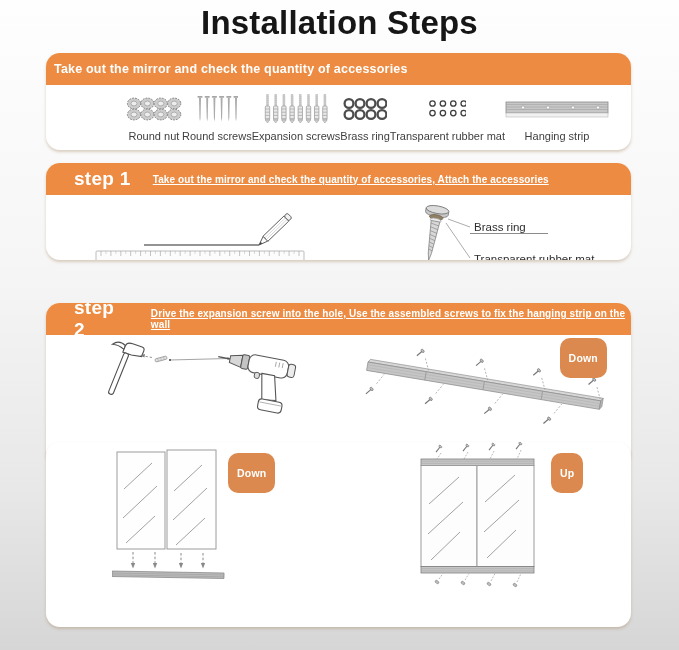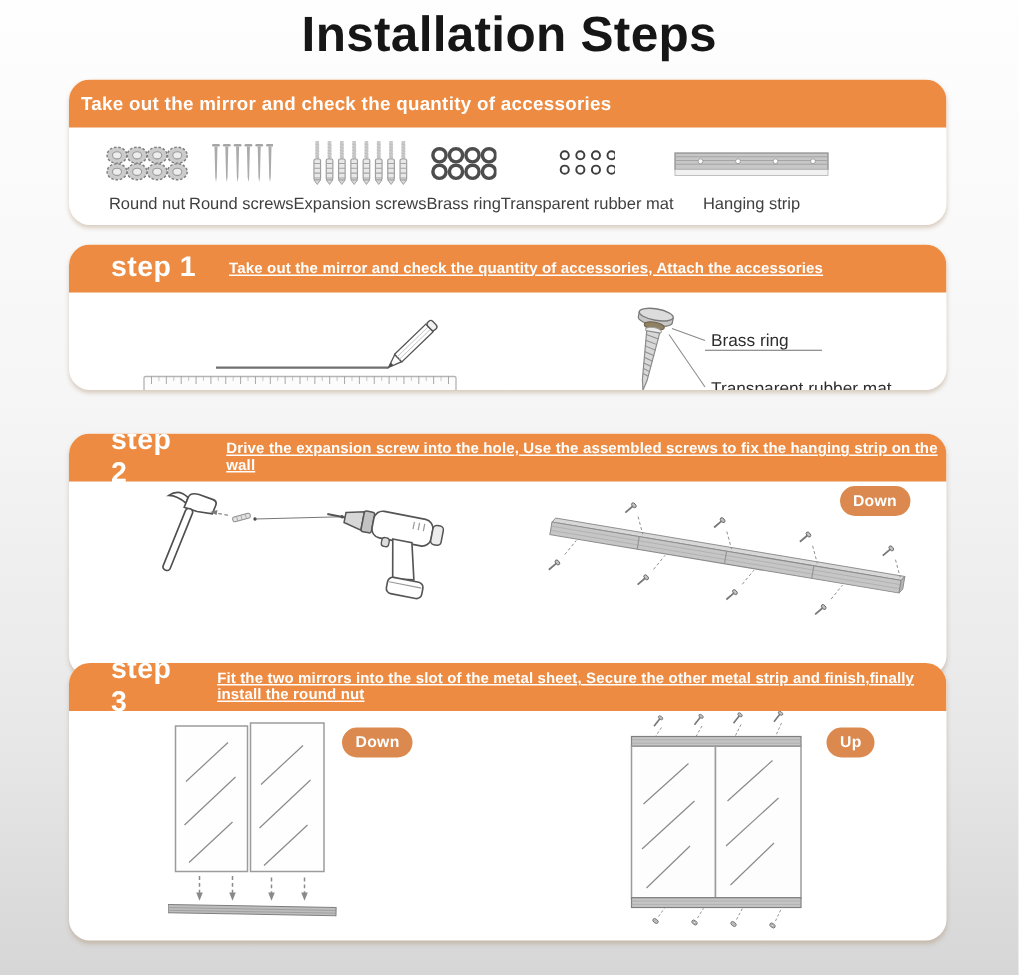--- a/index.html
+++ b/index.html
@@ -12,35 +12,35 @@
   .title{
     position:absolute;top:0;left:0;right:0;margin:0;text-align:center;
     font-size:33px;font-weight:800;color:#161616;line-height:46px;letter-spacing:.2px;
   }
   .card{
     position:absolute;left:46px;width:585px;background:#ffffff;border-radius:14px;
     box-shadow:0 2px 3px rgba(165,135,100,.38);overflow:hidden;
   }
   #card-acc{top:53px;height:97px;}
   #card-s1{top:163px;height:97px;}
-  #card-s2{top:289px;height:162px;}
+  #card-s2{top:303px;height:162px;}
   #card-s3{top:442px;height:185px;}
   .band{height:32px;background:var(--accent);display:flex;align-items:center;color:#fff;}
   .band-acc-text{font-size:12.5px;font-weight:700;padding-left:8px;letter-spacing:.2px;}
   .step-label{font-size:19px;font-weight:800;padding-left:28px;letter-spacing:.3px;}
   .step-desc{font-size:10px;font-weight:600;margin-left:22px;letter-spacing:.1px;text-decoration:underline;}
   .body{position:relative;height:calc(100% - 32px);}
-  .acc-row{display:flex;justify-content:flex-start;align-items:flex-start;padding:5px 22px 0 24px;}
+  .acc-row{display:flex;justify-content:flex-end;align-items:flex-start;padding:5px 22px 0 24px;}
   .acc-item{display:flex;flex-direction:column;align-items:center;}
   .acc-icon-box{height:37px;display:flex;align-items:center;}
   .acc-label{font-size:11px;color:#3f3f3f;margin-top:3px;white-space:nowrap;}
   .fig{position:absolute;}
   .badge{
     position:absolute;background:var(--badge);color:#fff;font-size:10.5px;font-weight:700;
-    padding:4px 9px;border-radius:10px;line-height:12px;letter-spacing:.2px;
+    padding:14px 9px;border-radius:10px;line-height:12px;letter-spacing:.2px;
   }
   svg text{font-family:"Liberation Sans",sans-serif;}
 </style>
 </head>
 <body style="--accent: #EC8B41; --badge: #DB894E;">
 
 <h1 class="title">Installation Steps</h1>
 
 <section class="card" id="card-acc">
   <div class="band">
@@ -444,24 +444,20 @@
             </g>
           <line x1="192" y1="20" x2="198" y2="9.5" stroke="#8a8a8a" stroke-width="0.6" stroke-dasharray="2 1.6"></line>
         </g>
       </g>
     </svg>
     <div class="badge" style="right:24px;top:3px">Down</div>
   </div>
 </section>
 
 <section class="card" id="card-s3">
-  <div class="band">
-    <span class="step-label">step 3</span>
-    <span class="step-desc">Fit the two mirrors into the slot of the metal sheet, Secure the other metal strip and finish,finally install the round nut</span>
-  </div>
   <div class="body">
     <svg class="fig" style="left:66px;top:6px" width="235" height="142">
       <rect x="5" y="4" width="48" height="97" fill="#fefefe" stroke="#9c9c9c" stroke-width="1"></rect>
       <rect x="55" y="2" width="49" height="99" fill="#fefefe" stroke="#9c9c9c" stroke-width="1"></rect>
       <g stroke="#8a8a8a" stroke-width="0.8">
         <line x1="12" y1="41" x2="40" y2="15"></line>
           <line x1="11" y1="70" x2="45" y2="38"></line>
           <line x1="14" y1="95" x2="43" y2="68"></line>
         <line x1="62" y1="43" x2="90" y2="17"></line>
           <line x1="61" y1="72" x2="95" y2="40"></line>

